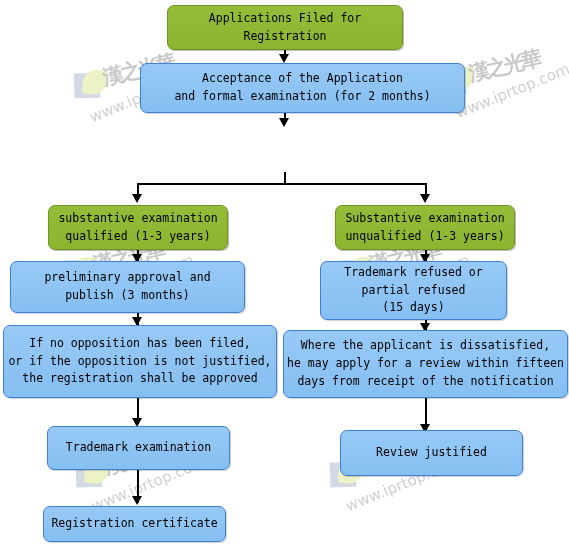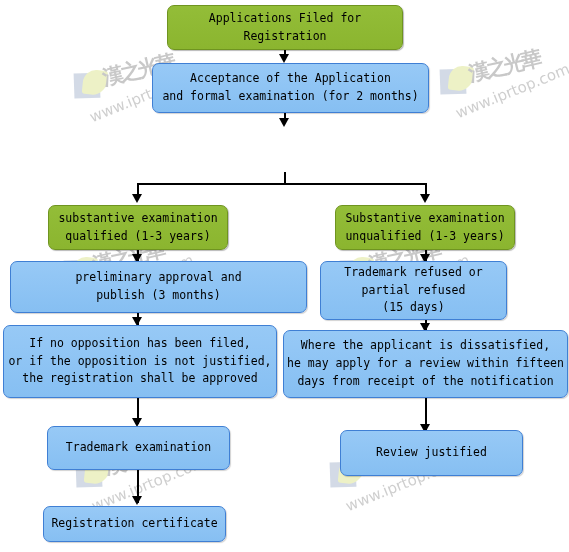--- a/index.html
+++ b/index.html
@@ -206,31 +206,31 @@
   <div class="arrow" style="left:420px; top:254px;"></div>
 
   <div class="conn vline" style="left:425px; top:320px; height:12px;"></div>
   <div class="arrow" style="left:420px; top:323px;"></div>
 
   <div class="conn vline" style="left:425px; top:398px; height:32px;"></div>
   <div class="arrow" style="left:420px; top:424px;"></div>
 
   <div class="node green" style="left:167px; top:5px; width:236px; height:45px;">Applications Filed for Registration</div>
 
-  <div class="node blue" style="left:152px; top:63px; width:277px; height:50px;">Acceptance of the Application
+  <div class="node blue" style="left:140px; top:63px; width:325px; height:50px;">Acceptance of the Application
 and formal examination (for 2 months)</div>
 
 
   <div class="node green" style="left:48px; top:205px; width:180px; height:45px;">substantive examination
 qualified (1-3 years)</div>
 
   <div class="node green" style="left:335px; top:205px; width:180px; height:45px;">Substantive examination
 unqualified (1-3 years)</div>
 
-  <div class="node blue" style="left:10px; top:261px; width:297px; height:52px;">preliminary approval and
+  <div class="node blue" style="left:10px; top:261px; width:235px; height:52px;">preliminary approval and
 publish (3 months)</div>
 
   <div class="node blue" style="left:320px; top:261px; width:187px; height:59px;">Trademark refused or
 partial refused
 (15 days)</div>
 
   <div class="node blue" style="left:3px; top:325px; width:274px; height:73px;">If no opposition has been filed,
 or if the opposition is not justified,
 the registration shall be approved</div>
 

